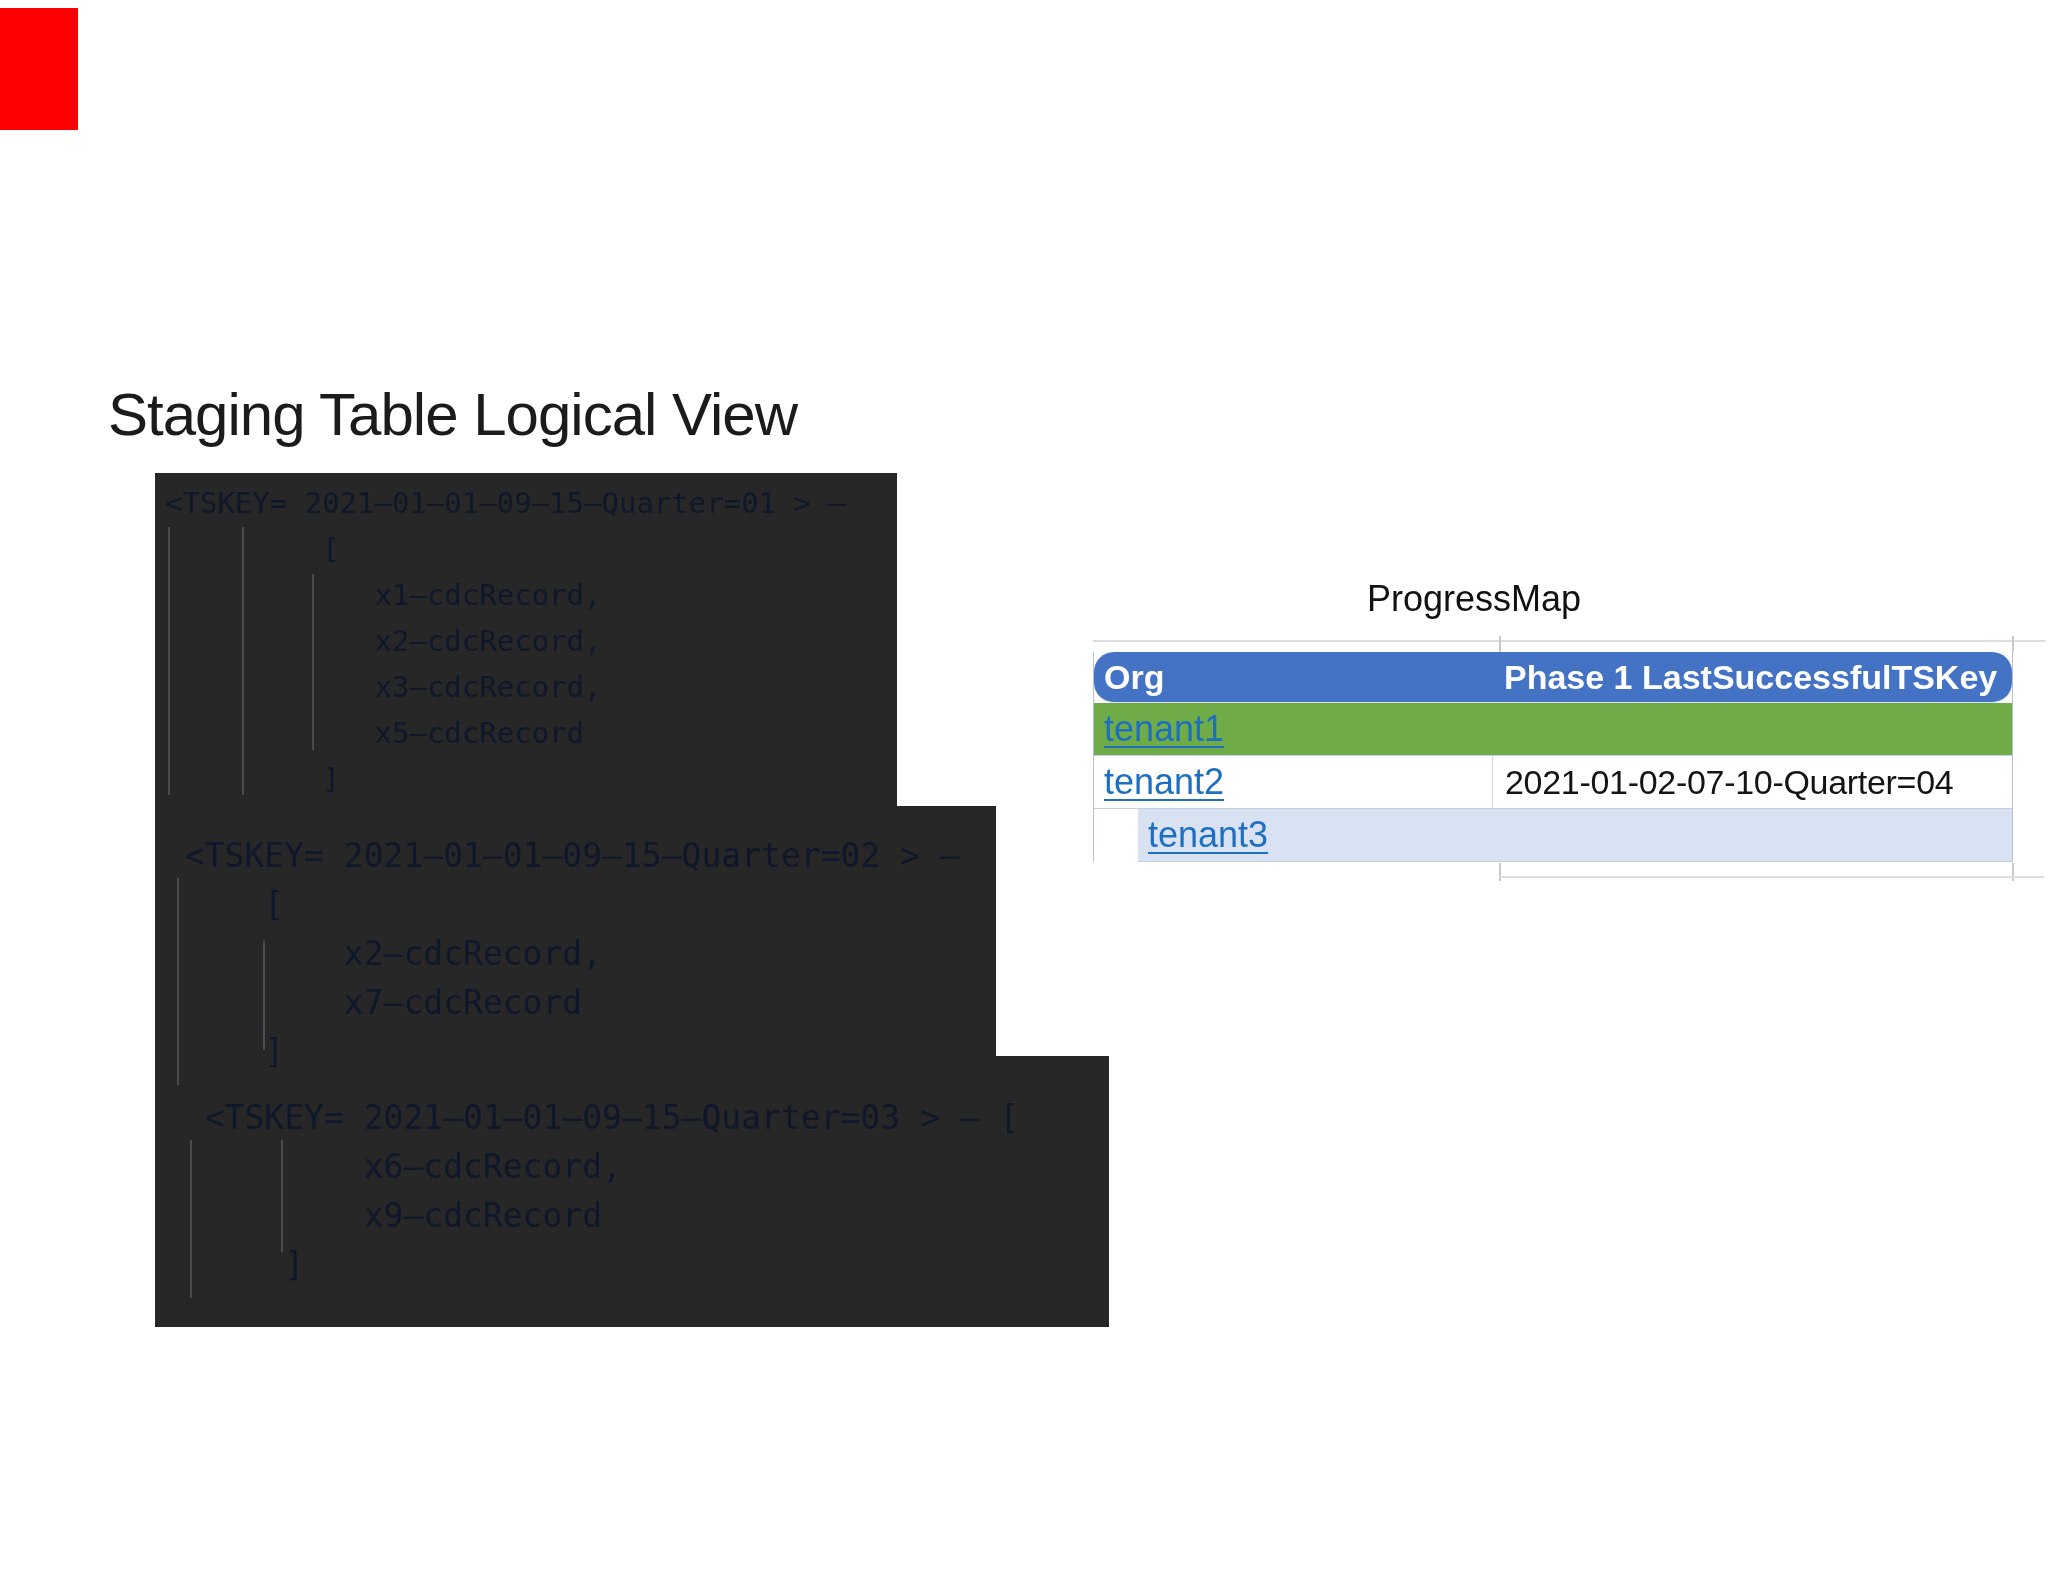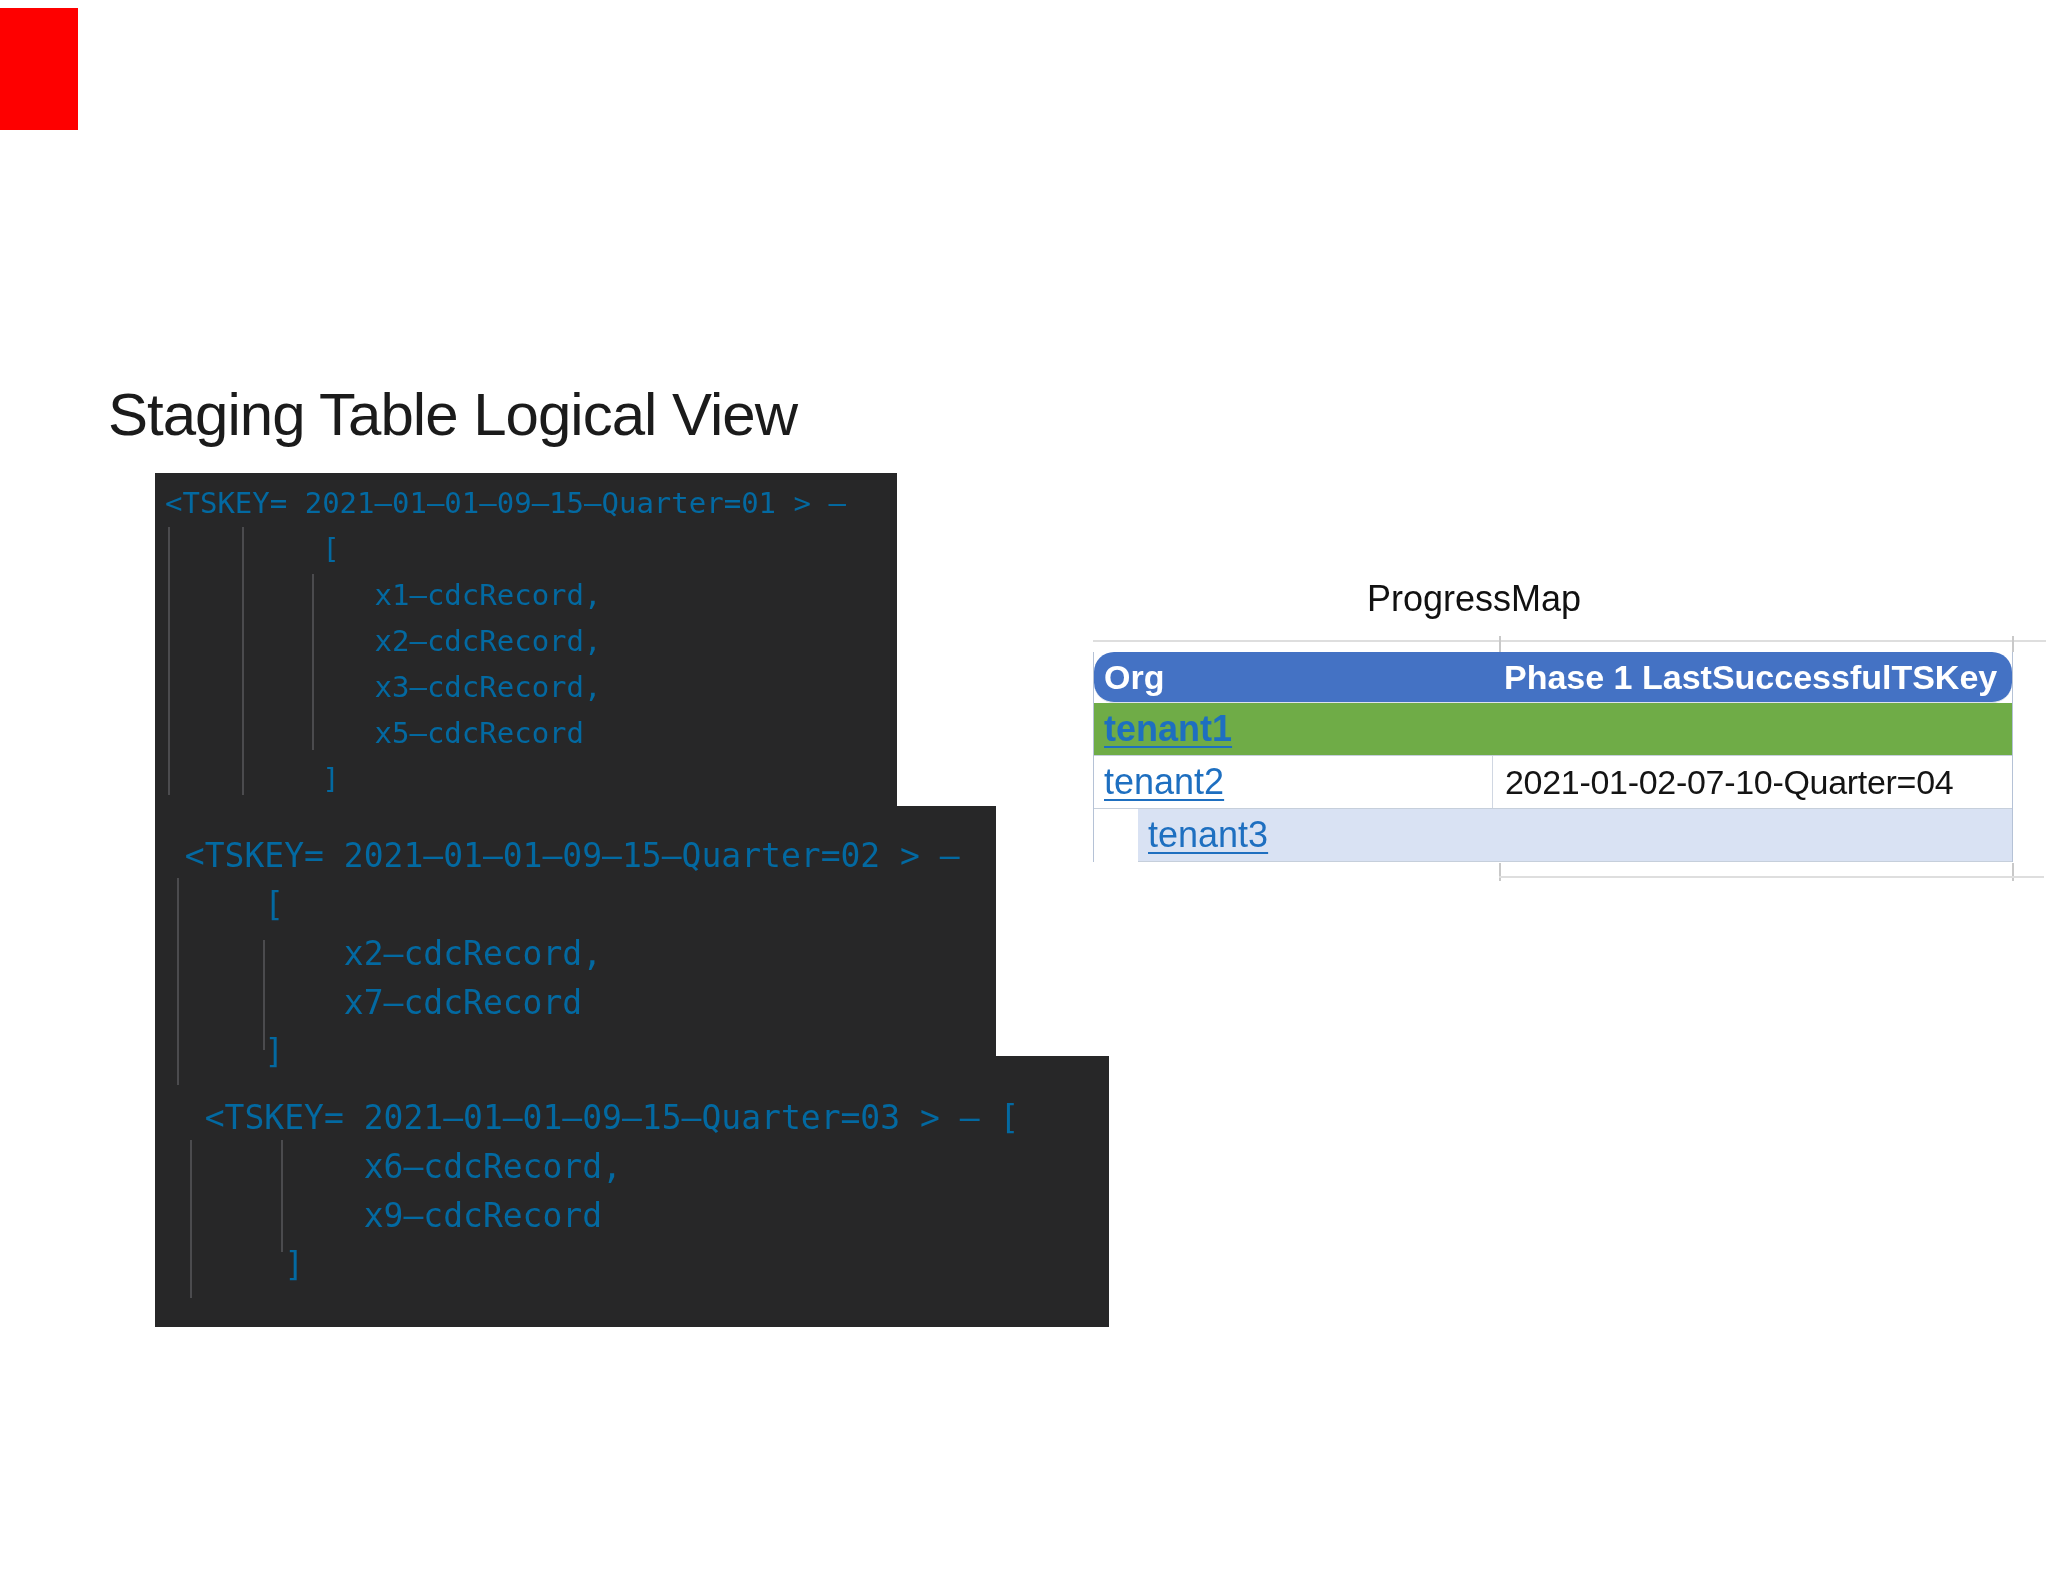--- a/index.html
+++ b/index.html
@@ -13,21 +13,21 @@
   .slide-title{
     position:absolute;left:108px;top:340px;font-size:60px;color:#1b1b1b;
     letter-spacing:-1px;white-space:nowrap;font-weight:400;
   }
   
   .code-step{position:absolute;background:#272728;}
   .step1{left:155px;top:473px;width:742px;height:334px;}
   .step2{left:155px;top:806px;width:841px;height:250px;}
   .step3{left:155px;top:1056px;width:954px;height:271px;}
   pre.code{
-    position:absolute;margin:0;left:165px;color:#0369a1;
+    position:absolute;margin:0;left:165px;color:#0f172a;
     font-family:"DejaVu Sans Mono",monospace;white-space:pre;z-index:3;
   }
   .code-b1{top:480px;font-size:29px;line-height:46px;}
   .code-b2{top:831px;font-size:33px;line-height:49px;}
   .code-b3{top:1093px;font-size:33px;line-height:49px;}
   .guide{position:absolute;width:2px;background:#4b4b4e;z-index:2;}
   
   .pm-title{
     position:absolute;left:1367px;top:578px;font-size:36px;color:#111111;
     white-space:nowrap;font-weight:400;
@@ -37,21 +37,21 @@
     border-left:1.5px solid #b5c2d6;border-right:1.5px solid #b5c2d6;
     box-sizing:border-box;z-index:2;
   }
   .pm-row{display:flex;align-items:center;box-sizing:border-box;}
   .pm-header{height:51px;background:#4472c4;border-bottom:1px solid #dfe4ec;border-radius:20px;}
   .pm-header .pm-cell{color:#ffffff;font-weight:bold;font-size:34px;}
   .pm-cell{box-sizing:border-box;white-space:nowrap;overflow:hidden;}
   .pm-col-org{width:398px;padding-left:10px;}
   .pm-col-key{width:518px;padding-left:12px;}
   .row-data{height:53px;border-bottom:1.5px solid #c6cfdb;}
-  .row-green{background:#6fac47;font-weight:bold;}
+  .row-green{background:#6fac47;}
   .row-white{background:#ffffff;}
   .row-white .pm-col-key{border-left:1.5px solid #d0d7e2;height:100%;display:flex;align-items:center;}
   .row-blue{background:#d9e2f3;margin-left:44px;}
   .tenant-link{
     color:#1e6fc0;font-size:36px;text-decoration:underline;
     text-decoration-thickness:2px;text-underline-offset:5px;cursor:pointer;
   }
   .tskey-val{color:#141414;font-size:34px;letter-spacing:-0.3px;}
   
   .gridline{position:absolute;background:#c9c9c9;z-index:1;}

